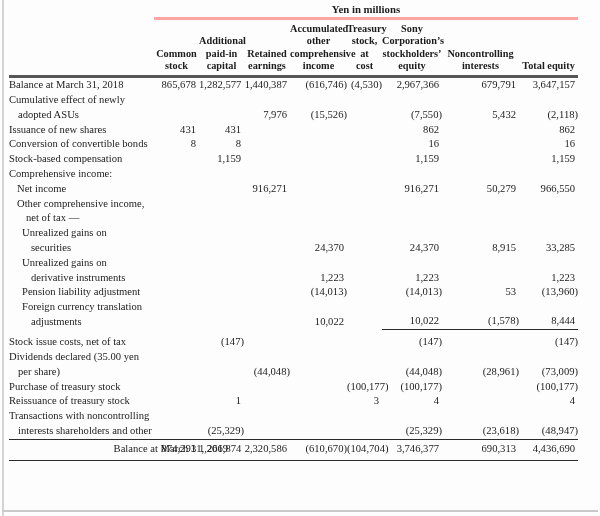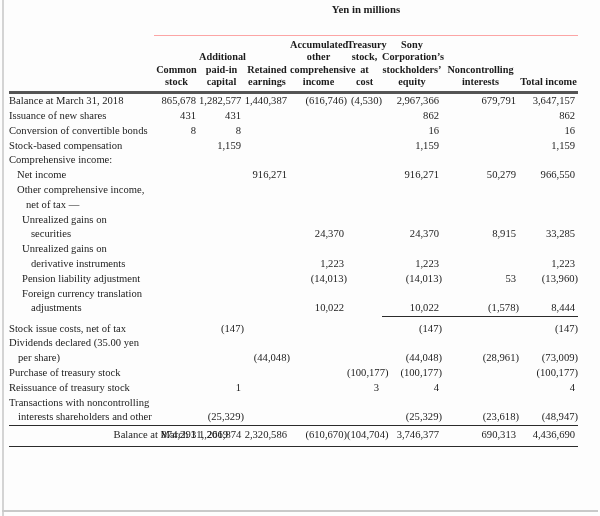--- a/index.html
+++ b/index.html
@@ -8,21 +8,21 @@
     background:#fdfdfd; overflow:hidden;
     font-family:"Liberation Serif", serif; color:#1c1c1c;
   }
   .artifact-left { position:absolute; left:2px; top:0; width:2px; height:516px; background:#d4d4d4; }
   .artifact-bottom { position:absolute; left:2px; top:510px; width:596px; height:2px; background:#c9c9c9; }
 
   table.equity { border-collapse:collapse; table-layout:fixed; width:569px; margin:2px 0 0 9px; }
   td, th { padding:0; margin:0; }
 
   thead th { font-weight:bold; text-align:center; vertical-align:bottom; white-space:pre-line; }
-  th.yen { font-size:10.8px; line-height:14px; border-bottom:1px solid #fca5a5; padding-bottom:19px; }
+  th.yen { font-size:10.8px; line-height:14px; border-bottom:3px solid #fca5a5; padding-bottom:1px; }
   tr.colheads th { font-size:10.3px; line-height:12.3px; padding:3px 0 3px 0; border-bottom:3px solid #555; }
 
   tbody td { font-size:10.6px; line-height:14.8px; vertical-align:bottom; }
   td.num { text-align:right; padding-right:3px; white-space:nowrap; }
   td.num.neg { padding-right:0; }
   td.label { overflow:visible; }
   .label-inner { width:210px; white-space:pre-line; text-indent:-9px; }
   .ind0 { padding-left:9px; }
   .ind1 { padding-left:17px; }
   .ind2 { padding-left:22px; }
@@ -73,39 +73,53 @@
 income</th>
         <th>Treasury
 stock, at
 cost</th>
         <th>Sony
 Corporation’s
 stockholders’
 equity</th>
         <th>Noncontrolling
 interests</th>
-        <th>Total income</th>
+        <th>Total equity</th>
       </tr>
     </thead>
     <tbody id="equity-body">
         <tr>
           <td class="label">
             <div class="label-inner ind0">Balance at March 31, 2018</div>
           </td>
           <td class="num">865,678</td>
           <td class="num">1,282,577</td>
           <td class="num">1,440,387</td>
           <td class="num neg">(616,746)</td>
           <td class="num neg">(4,530)</td>
           <td class="num">2,967,366</td>
           <td class="num">679,791</td>
           <td class="num">3,647,157</td>
         </tr>
         <tr>
           <td class="label">
+            <div class="label-inner ind0">Cumulative effect of newly
+adopted ASUs</div>
+          </td>
+          <td class="num"></td>
+          <td class="num"></td>
+          <td class="num">7,976</td>
+          <td class="num neg">(15,526)</td>
+          <td class="num"></td>
+          <td class="num neg">(7,550)</td>
+          <td class="num">5,432</td>
+          <td class="num neg">(2,118)</td>
+        </tr>
+        <tr>
+          <td class="label">
             <div class="label-inner ind0">Issuance of new shares</div>
           </td>
           <td class="num">431</td>
           <td class="num">431</td>
           <td class="num"></td>
           <td class="num"></td>
           <td class="num"></td>
           <td class="num">862</td>
           <td class="num"></td>
           <td class="num">862</td>

